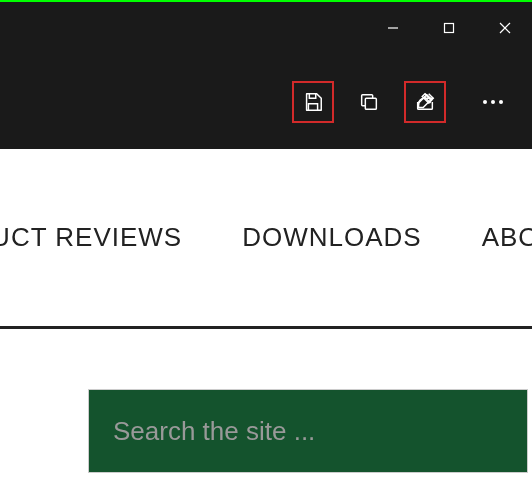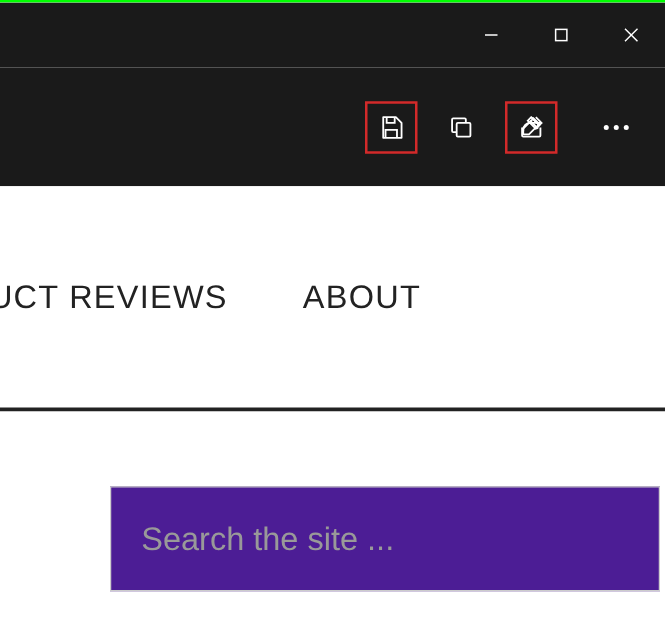--- a/index.html
+++ b/index.html
@@ -73,21 +73,21 @@
       font-family: "Segoe UI Light", "Helvetica Neue", Arial, sans-serif;
     }
     .nav-item:first-child { margin-left: -88px; }
     .search-area {
       padding: 60px 0 0 88px;
     }
     .search-box {
       width: 440px;
       height: 84px;
       border: 1px solid #ccc;
-      background: #4c1d95;
+      background: #14532d;
       padding: 0 24px;
       font-size: 26px;
       font-weight: 300;
       color: #999;
       outline: none;
       font-family: "Segoe UI Light", "Helvetica Neue", Arial, sans-serif;
     }
     .search-box::placeholder { color: #999; font-weight: 300; }
     svg { display: block; }
   </style>
@@ -159,18 +159,19 @@
           <circle cx="3" cy="3" r="2" fill="#fff"></circle>
           <circle cx="11" cy="3" r="2" fill="#fff"></circle>
           <circle cx="19" cy="3" r="2" fill="#fff"></circle>
         </svg>
     </span>
   </div>
 </div>
 
 <div class="nav">
   <span class="nav-item">PRODUCT REVIEWS</span>
+  <span class="nav-item">DOWNLOADS</span>
   <span class="nav-item">ABOUT</span>
 </div>
 
 <div class="search-area">
   <input type="text" class="search-box" placeholder="Search the site ..." style="">
 </div>
 
 </body></html>

